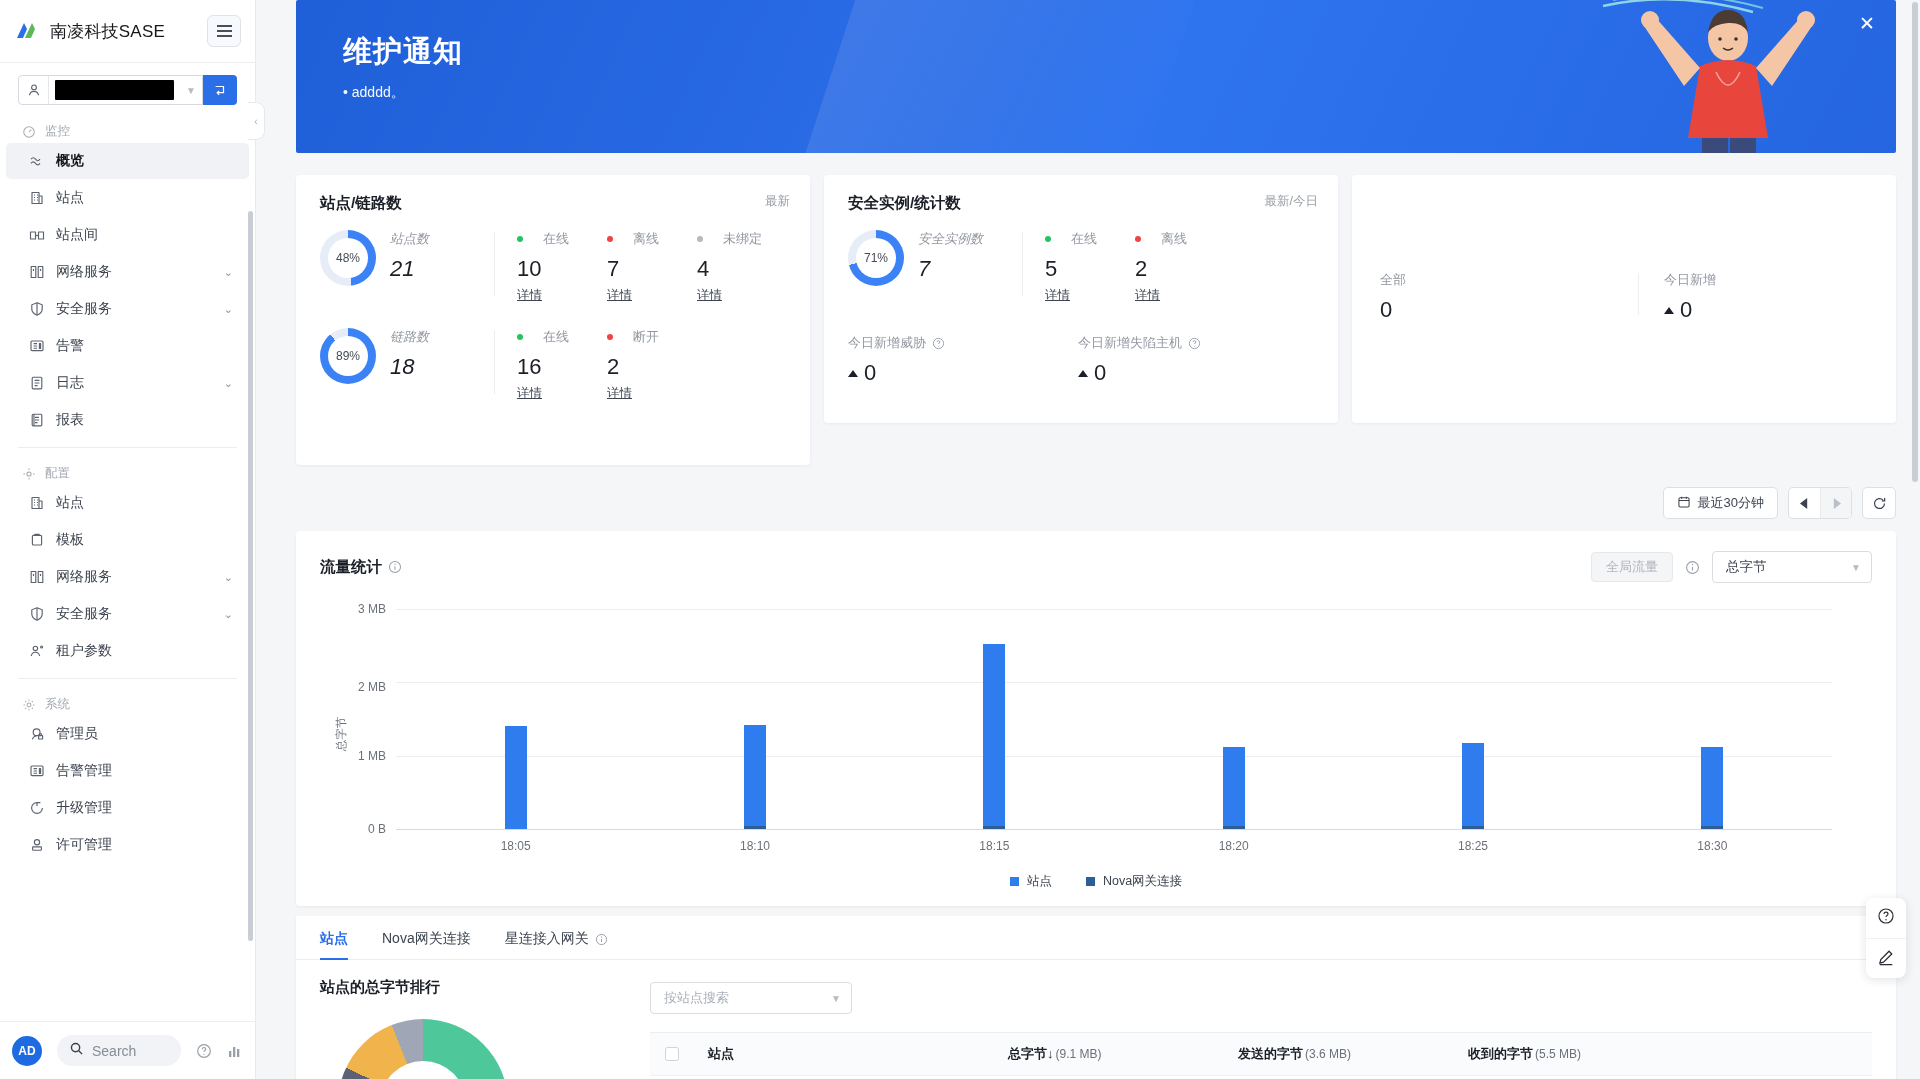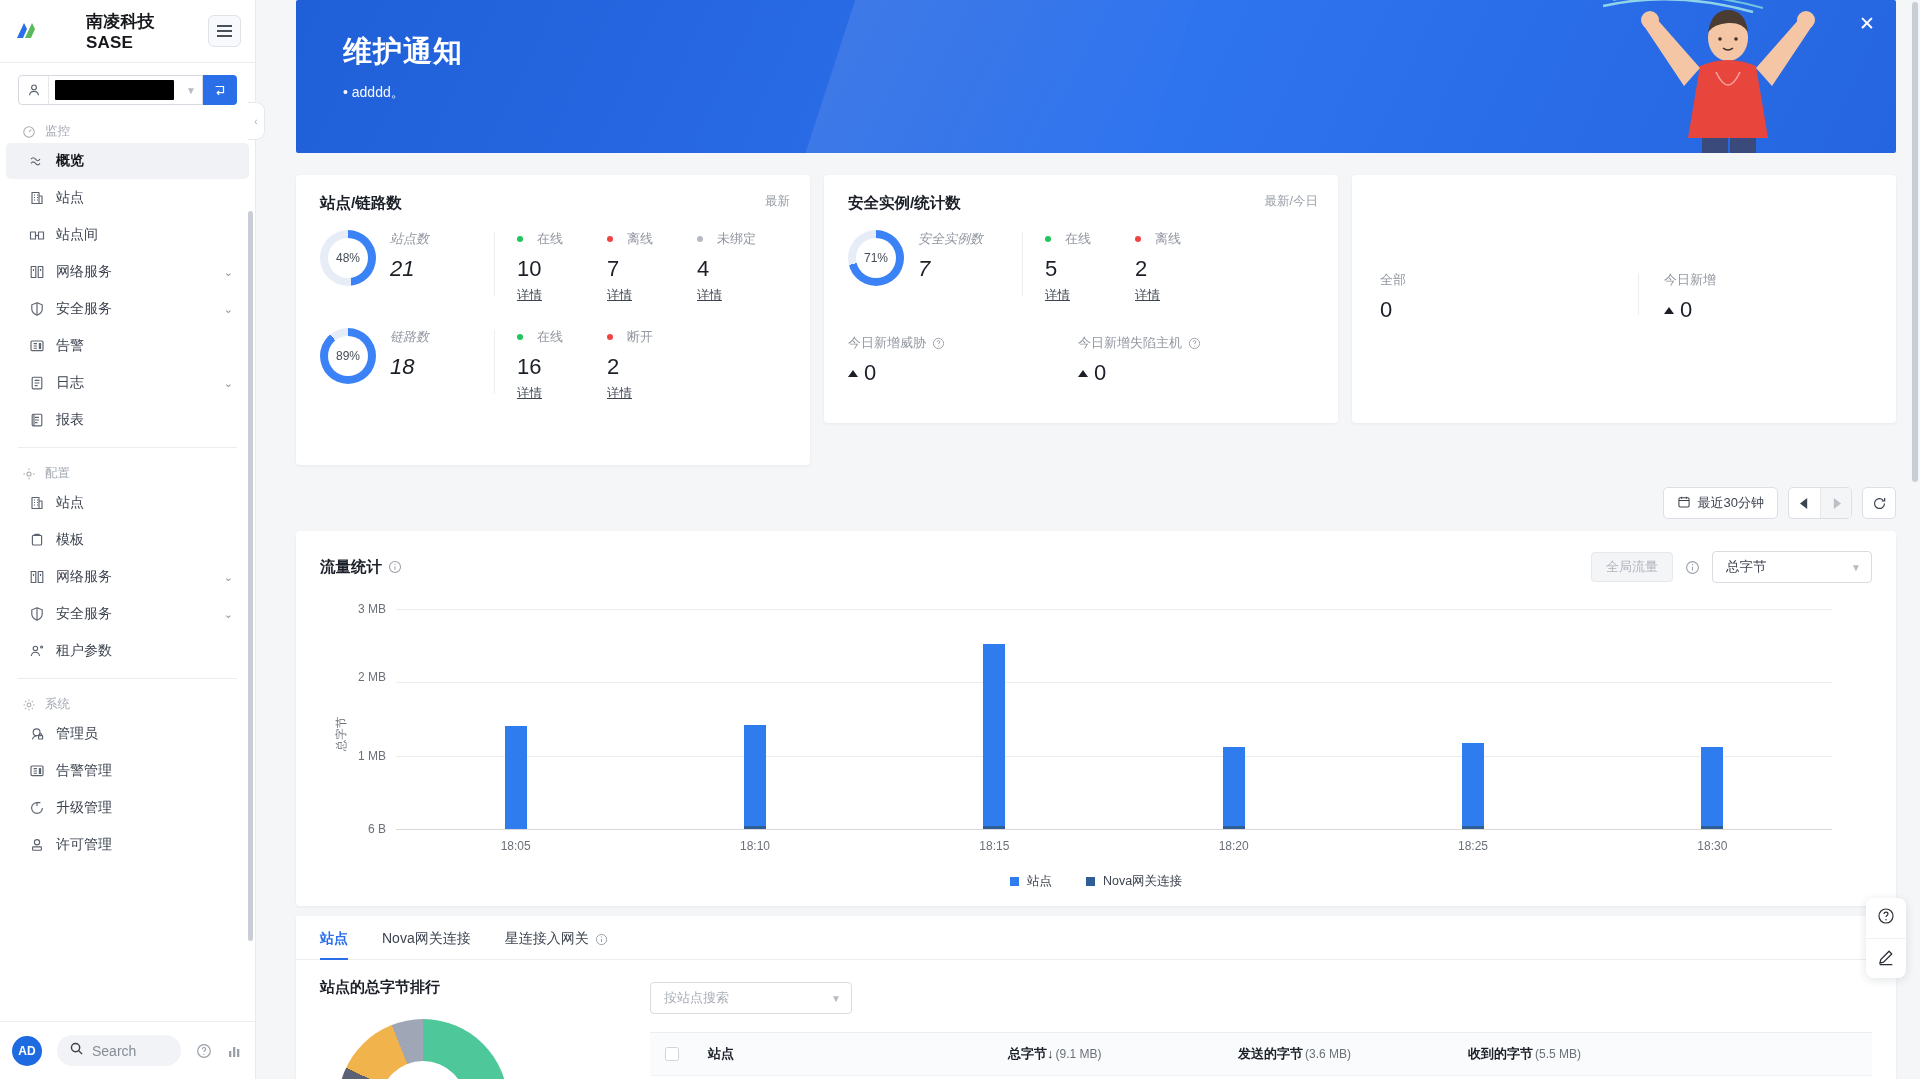--- a/index.html
+++ b/index.html
@@ -11,21 +11,21 @@
   .app { display: flex; width: 1920px; height: 1079px; position: relative; }
 
   
   .sidebar {
     width: 256px; height: 1079px; background: #fff;
     border-right: 1px solid #e8eaed; display: flex; flex-direction: column;
     position: relative; flex: 0 0 256px;
   }
   .brand { height: 62px; display: flex; align-items: center; padding: 0 14px; gap: 10px; }
   .brand-logo { width: 26px; height: 24px; flex: 0 0 26px; }
-  .brand-name { font-size: 17px; font-weight: 700; letter-spacing: .2px; color: #17181c; margin-left: 36px; }
+  .brand-name { font-size: 17px; font-weight: 400; letter-spacing: .2px; color: #17181c; }
   .hamburger {
     margin-left: auto; width: 34px; height: 32px; border: 1px solid #dfe3e8;
     border-radius: 6px; background: #f7f9fc; display: flex; align-items: center;
     justify-content: center; cursor: pointer;
   }
   .hamburger span { display:block; width:15px; height:1.6px; background:#4a5059; box-shadow: 0 -5px 0 #4a5059, 0 5px 0 #4a5059; }
   .sb-divider { height: 1px; background: #ebedf0; margin: 0 0 0 0; }
 
   .tenant-row { display: flex; padding: 12px 18px 10px 18px; align-items: center; }
   .tenant-box {
@@ -124,21 +124,21 @@
   }
   .donut-pct {
     position: absolute; inset: 0; display:flex; align-items:center; justify-content:center;
     font-size: 12px; color: #464c56; z-index: 2;
   }
   .metric-main { min-width: 104px; font-style: italic; }
   .metric-label { font-size: 13px; color: #9297a0; }
   .metric-value { font-size: 22px; color: #1b1f27; margin-top: 8px; font-weight: 400; }
   .vsep { width: 1px; background: #ecedf0; align-self: stretch; margin: 2px 0 8px 0; }
   .stat { width: 90px; padding-left: 22px; }
-  .stat-label { font-size: 13px; color: #9297a0; display:flex; align-items:center; gap:14px; }
+  .stat-label { font-size: 13px; color: #9297a0; display:flex; align-items:center; gap:20px; }
   .dot { width: 6px; height: 6px; border-radius: 50%; display:inline-block; }
   .dot.green { background: #22c55e; } .dot.red { background: #ef4444; } .dot.grey { background: #b5bac2; }
   .stat-value { font-size: 22px; color: #1b1f27; margin-top: 8px; }
   .stat-link { font-size: 12.5px; color: #3d4450; text-decoration: underline; cursor: pointer; margin-top: 5px; display:inline-block; }
 
   .sec-sub-row { display:flex; padding: 30px 0 0 24px; }
   .sec-sub { width: 230px; }
   .sec-sub-label { font-size: 13px; color: #9297a0; display:flex; align-items:center; gap:6px; }
   .sec-sub-value { font-size: 22px; color: #1b1f27; margin-top: 8px; display:flex; align-items:center; gap:6px; }
   .tri-up { width:0;height:0;border-left:5px solid transparent;border-right:5px solid transparent;border-bottom:7px solid #1b1f27; display:inline-block;}
@@ -752,25 +752,25 @@
             </div>
           </div>
         </div>
 
         <div class="chart-area">
           <div class="y-axis-title">总字节</div>
           <div class="plot" id="plot">
               <div class="gridline" style="top: 0px;"></div>
               <div class="ytick" style="top: 0px;">3 MB</div>
               <div class="gridline" style="top: 73.3333px;"></div>
-              <div class="ytick" style="top: 68px;">2 MB</div>
+              <div class="ytick" style="top: 78px;">2 MB</div>
               <div class="gridline" style="top: 146.667px;"></div>
               <div class="ytick" style="top: 146.667px;">1 MB</div>
               <div class="gridline base" style="top: 220px;"></div>
-              <div class="ytick" style="top: 220px;">6 B</div>
+              <div class="ytick" style="top: 220px;">0 B</div>
               <div class="bar" style="left: calc(8.33333% - 11px); height: 102.667px; background: rgb(46, 124, 237);"></div>
               <div class="xtick" style="left: 8.33333%;">18:05</div>
               <div class="bar" style="left: calc(25% - 11px); height: 104.133px; background: rgb(46, 124, 237);">
                 <div class="cap" style="background: rgb(45, 94, 150);"></div>
               </div>
               <div class="xtick" style="left: 25%;">18:10</div>
               <div class="bar" style="left: calc(41.6667% - 11px); height: 184.8px; background: rgb(46, 124, 237);">
                 <div class="cap" style="background: rgb(45, 94, 150);"></div>
               </div>
               <div class="xtick" style="left: 41.6667%;">18:15</div>

